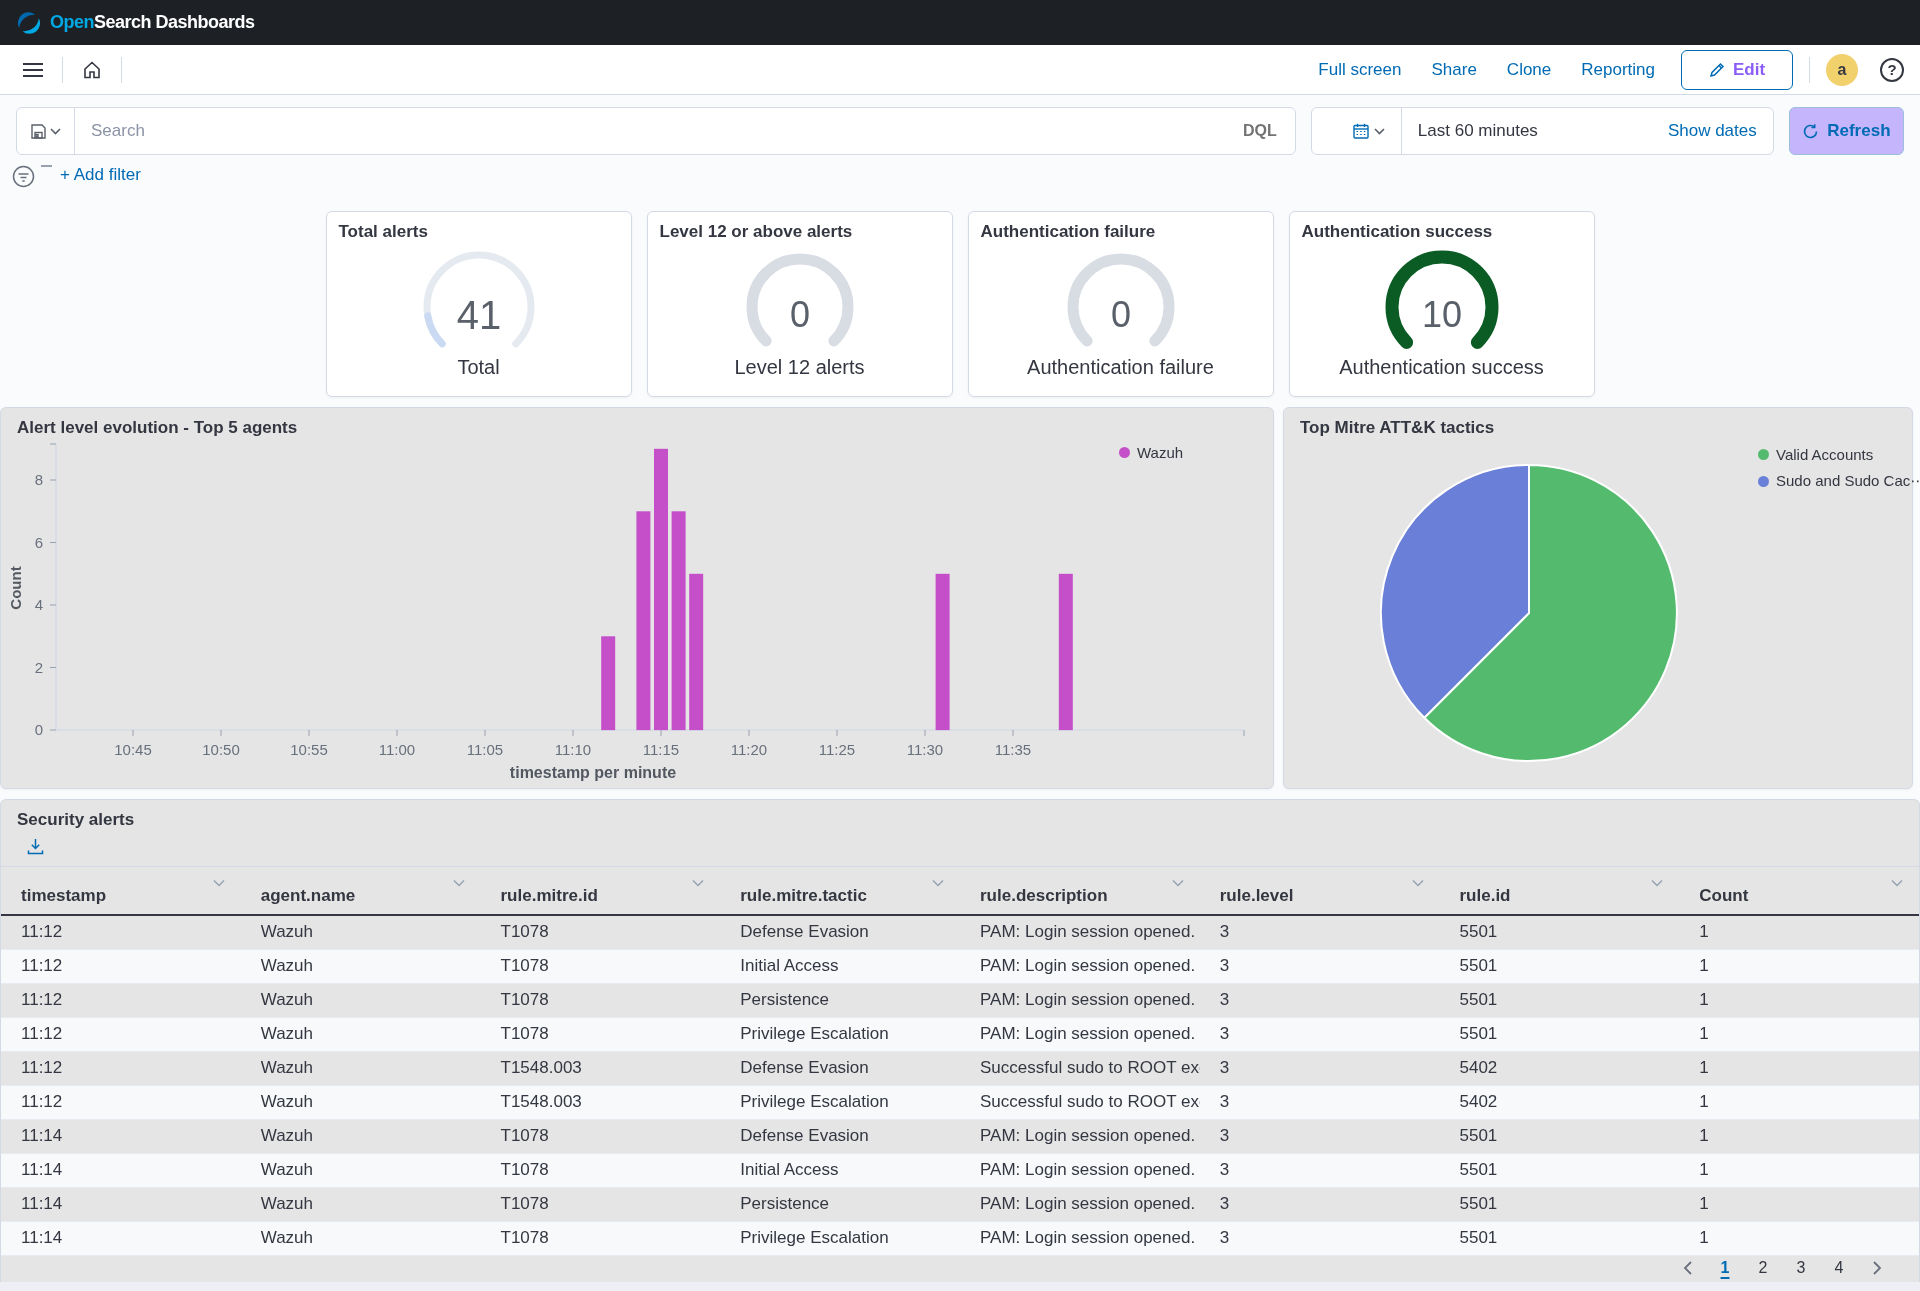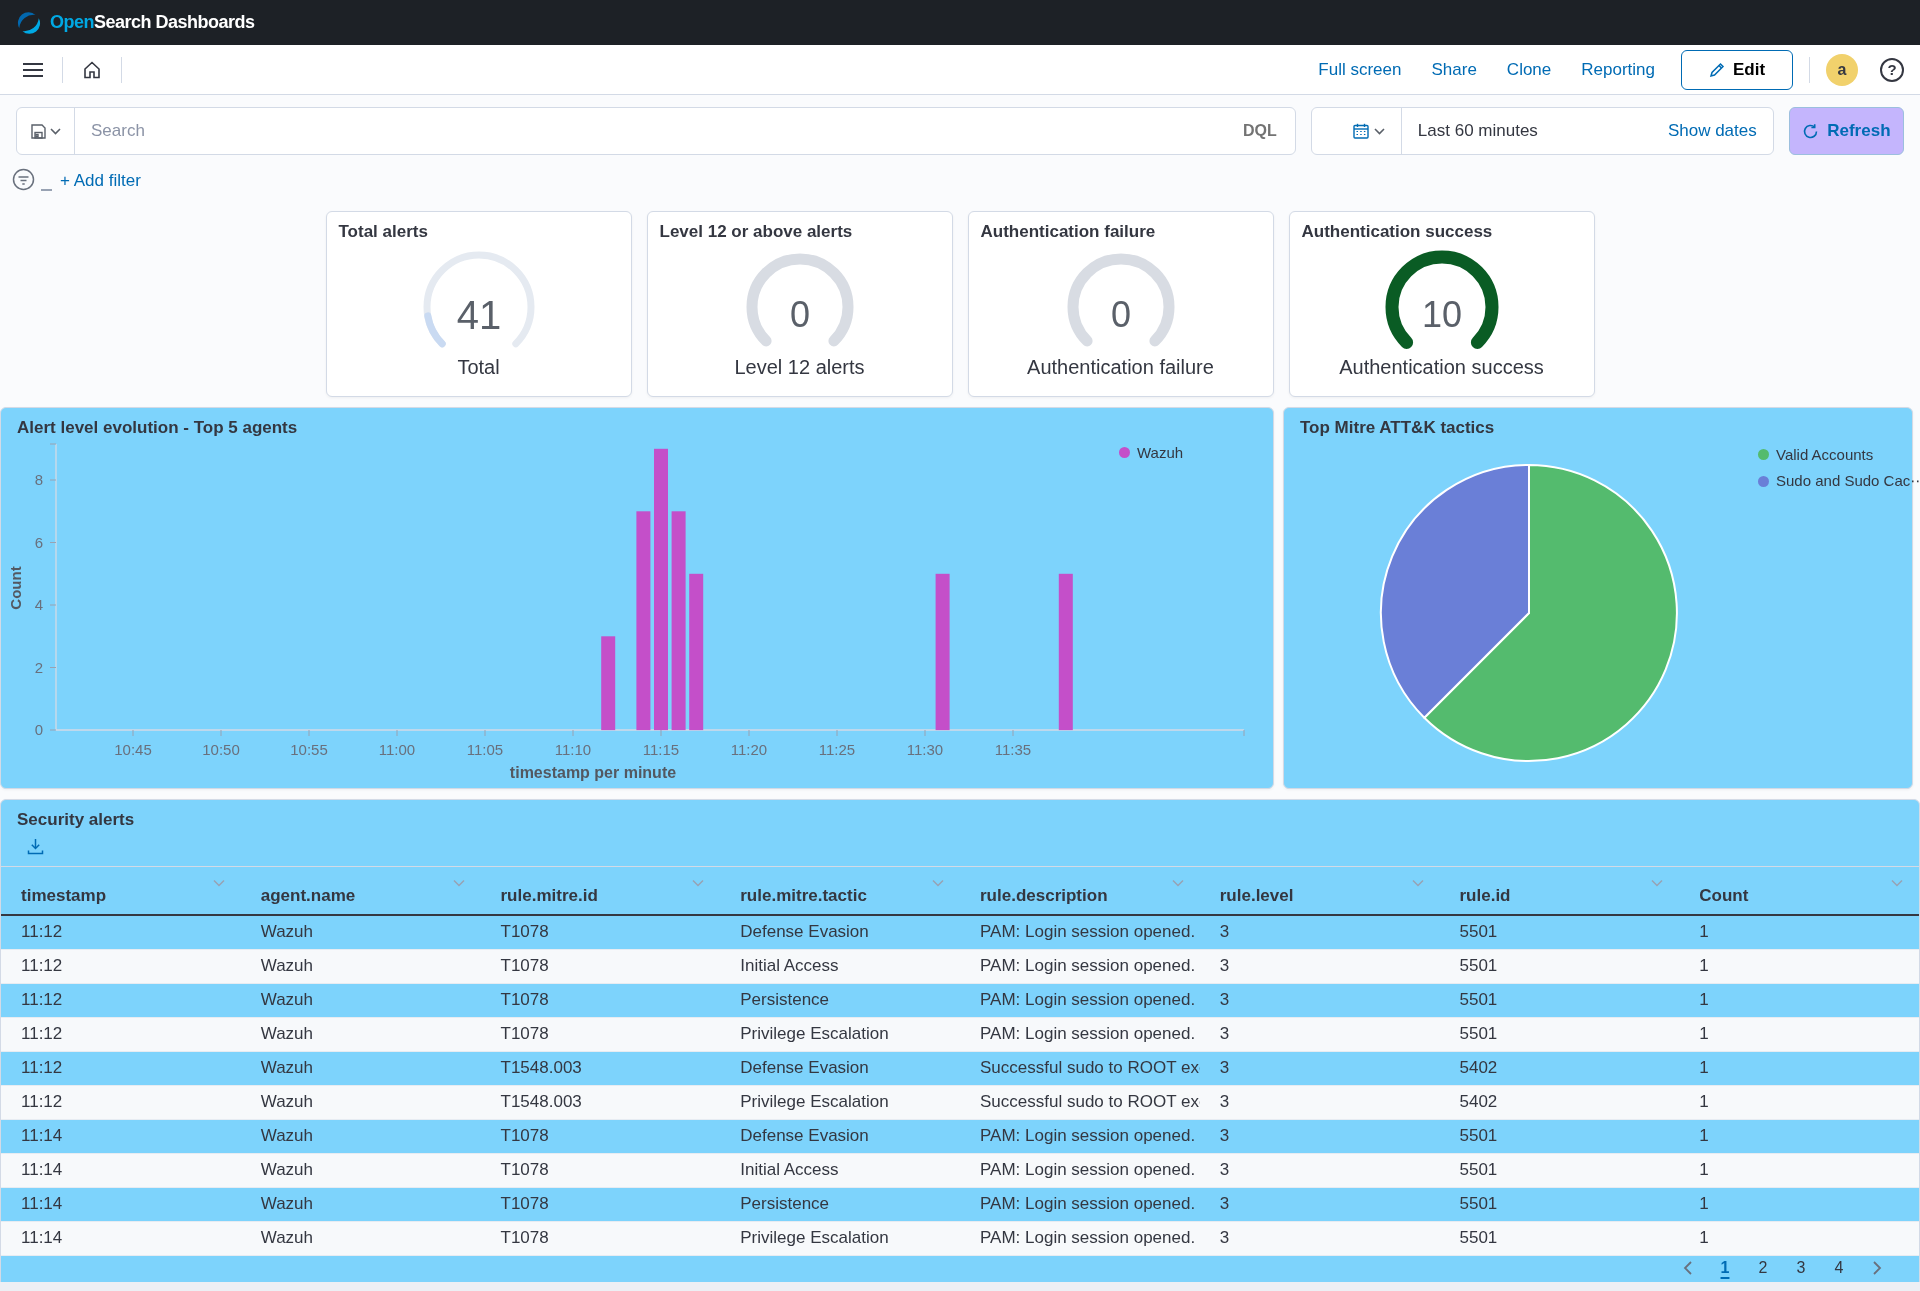--- a/index.html
+++ b/index.html
@@ -22,56 +22,56 @@
   .icon-btn { display:flex; align-items:center; justify-content:center; width:34px; height:34px; cursor:pointer; }
   .nav-divider { width:1px; height:26px; background:#d3dae6; margin:0 12px; }
   .breadcrumbs { display:flex; align-items:center; margin-left:6px; }
   .crumb { height:28px; display:flex; align-items:center; padding:0 22px 0 16px; font-size:15px; color:#69707d; background:#e9edf3;
            clip-path:polygon(0 0, 100% 0, calc(100% - 9px) 100%, 0 100%); border-radius:4px 0 0 4px; }
   .crumb.active { background:#cfe3f6; color:#343741; font-weight:bold; margin-left:4px;
            clip-path:polygon(9px 0, 100% 0, calc(100% - 9px) 100%, 0 100%); border-radius:0; padding:0 24px 0 24px; }
   .nav-right { margin-left:auto; display:flex; align-items:center; }
   .nav-link { color:#006bb4; font-size:17px; margin-left:30px; cursor:pointer; text-decoration:none; }
   .edit-btn { margin-left:26px; height:40px; min-width:112px; border:1px solid #006bb4; border-radius:6px; background:#fff;
-              color:#000000; font-size:17px; font-weight:bold; display:flex; align-items:center; justify-content:center; gap:8px; cursor:pointer; }
+              color:#8b5cf6; font-size:17px; font-weight:bold; display:flex; align-items:center; justify-content:center; gap:8px; cursor:pointer; }
   .avatar { width:32px; height:32px; border-radius:50%; background:#f1d16c; color:#343741; font-size:16px; font-weight:bold;
             display:flex; align-items:center; justify-content:center; }
   .help-circle { width:24px; height:24px; border-radius:50%; border:2px solid #343741; color:#343741; font-size:15px; font-weight:bold;
             display:flex; align-items:center; justify-content:center; }
 
   
   .toolbar { display:flex; align-items:center; margin:12px 16px 0 16px; gap:15px; }
   .search-box { width:1289px; height:48px; background:#fff; border:1px solid #d3dae6; border-radius:6px; display:flex; align-items:center; }
   .save-seg { width:58px; height:100%; border-right:1px solid #d3dae6; display:flex; align-items:center; justify-content:center; gap:4px; cursor:pointer; }
   .search-input { flex:1; border:none; outline:none; font-size:17px; padding:0 16px; color:#343741; background:transparent; font-family:inherit; }
   .search-input::placeholder { color:#8b93a6; }
   .dql { font-size:16px; color:#737373; font-weight:bold; padding:0 18px; cursor:pointer; }
   .date-box { width:466px; height:48px; background:#fff; border:1px solid #d3dae6; border-radius:6px; display:flex; align-items:center;padding-left:26px; }
   .cal-seg { width:64px; height:100%; border-right:1px solid #d3dae6; display:flex; align-items:center; justify-content:center; gap:5px; cursor:pointer; }
   .time-range { font-size:17px; color:#343741; padding-left:16px; }
   .show-dates { margin-left:auto; color:#006bb4; font-size:17px; padding-right:16px; cursor:pointer; }
   .refresh-btn { width:116px; height:48px; border:1px solid #9cbfde; border-radius:6px; background:#c4b5fd; color:#006bb4;
                  font-size:17px; font-weight:bold; display:flex; align-items:center; justify-content:center; gap:8px; cursor:pointer; }
 
   
-  .filter-row { display:flex; align-items:flex-end; margin:10px 0 0 12px; height:26px; }
+  .filter-row { display:flex; align-items:flex-start; margin:10px 0 0 12px; height:26px; }
   .filter-dash { width:11px; height:2px; background:#98a2b3; margin:0 8px 0 6px; }
   .add-filter { color:#006bb4; font-size:17px; cursor:pointer; }
 
   
   .cards-row { width:1269px; margin:20px auto 0 auto; display:flex; gap:15px; }
   .card { width:306px; height:186px; background:#fff; border:1px solid #d3dae6; border-radius:6px;
           box-shadow:0 1px 3px rgba(0,0,0,0.05); position:relative; }
   .card-title { font-size:17px; font-weight:bold; padding:10px 12px 0 12px; }
   .gauge-wrap { position:absolute; top:28px; left:0; width:100%; text-align:center; }
   .gauge-label { font-size:20px; color:#343741; margin-top:-6px; }
 
   
   .charts-row { display:flex; gap:9px; margin-top:10px; }
-  .panel { background:#7dd3fc; border:1px solid #d3dae6; border-radius:6px; position:relative; box-shadow:0 1px 3px rgba(0,0,0,0.05); }
+  .panel { background:#e5e5e5; border:1px solid #d3dae6; border-radius:6px; position:relative; box-shadow:0 1px 3px rgba(0,0,0,0.05); }
   .bar-panel { width:1274px; height:382px; }
   .pie-panel { width:630px; height:382px; }
   .panel-title { position:absolute; top:10px; left:16px; font-size:17px; font-weight:bold; z-index:2; }
   .chart-svg { position:absolute; inset:0; }
   .legend { position:absolute; display:flex; flex-direction:column; gap:9px; z-index:2; }
   .legend-item { display:flex; align-items:center; gap:7px; font-size:15px; color:#343741; cursor:pointer; white-space:nowrap; }
   .legend-dot { width:11px; height:11px; border-radius:50%; flex:none; }
   .bar-legend { top:36px; left:1118px; }
   .pie-legend { top:38px; left:474px; }
 

